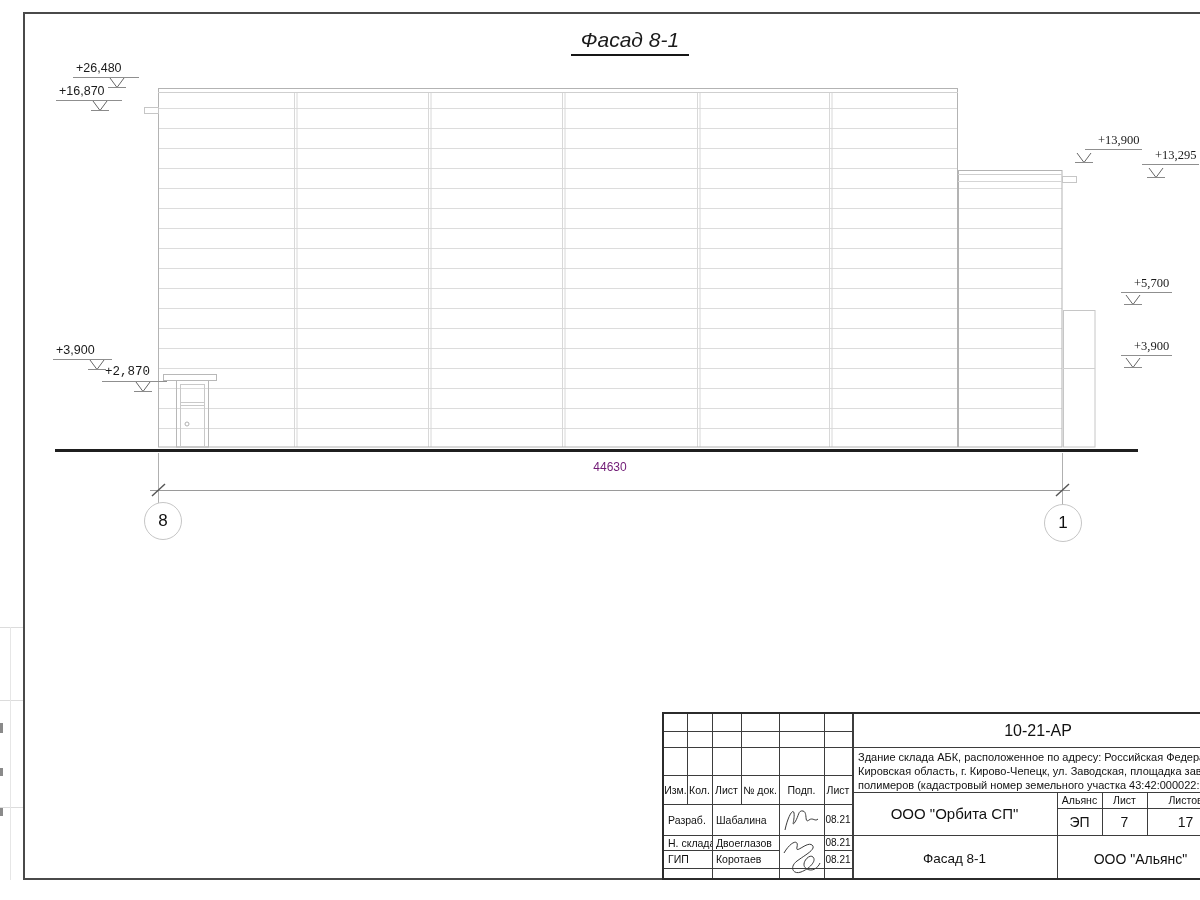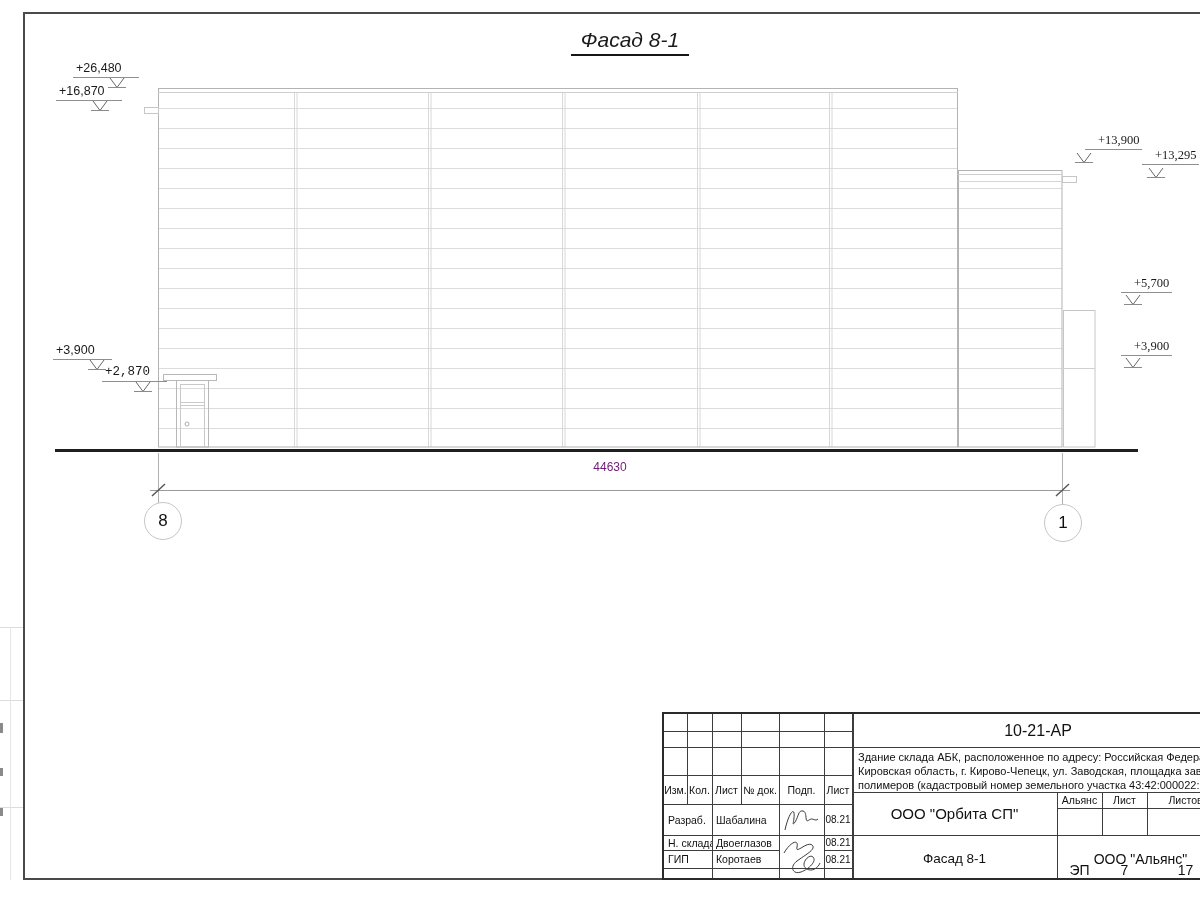--- a/index.html
+++ b/index.html
@@ -49,21 +49,21 @@
   .stamp .vl,.stamp .hl{position:absolute;background:#3d3d3d;}
   .stamp .vl{width:1px;} .stamp .hl{height:1px;}
   .stamp .cell{position:absolute;display:flex;align-items:center;justify-content:center;
     font-size:10.5px;color:#111;white-space:nowrap;overflow:hidden;}
   .stamp .cell.left{justify-content:flex-start;padding-left:4px;box-sizing:border-box;}
   .stamp .doc-number{font-size:16px;}
   .stamp .desc{font-size:11px;line-height:14px;text-align:left;display:block;color:#111;}
   .stamp .company{font-size:15px;}
   .stamp .sheetname{font-size:13.5px;}
   .stamp .client{font-size:14px;}
-  .stamp .stageval{font-size:14px;margin-top:48px;}
+  .stamp .stageval{font-size:14px;}
 </style>
 </head>
 <body>
 
 <div class="abs frame-top"></div>
 <div class="abs frame-left"></div>
 <div class="abs frame-bottom"></div>
 
 <div class="abs margin-line" style="top:627px"></div>
 <div class="abs margin-line" style="top:700px"></div>

